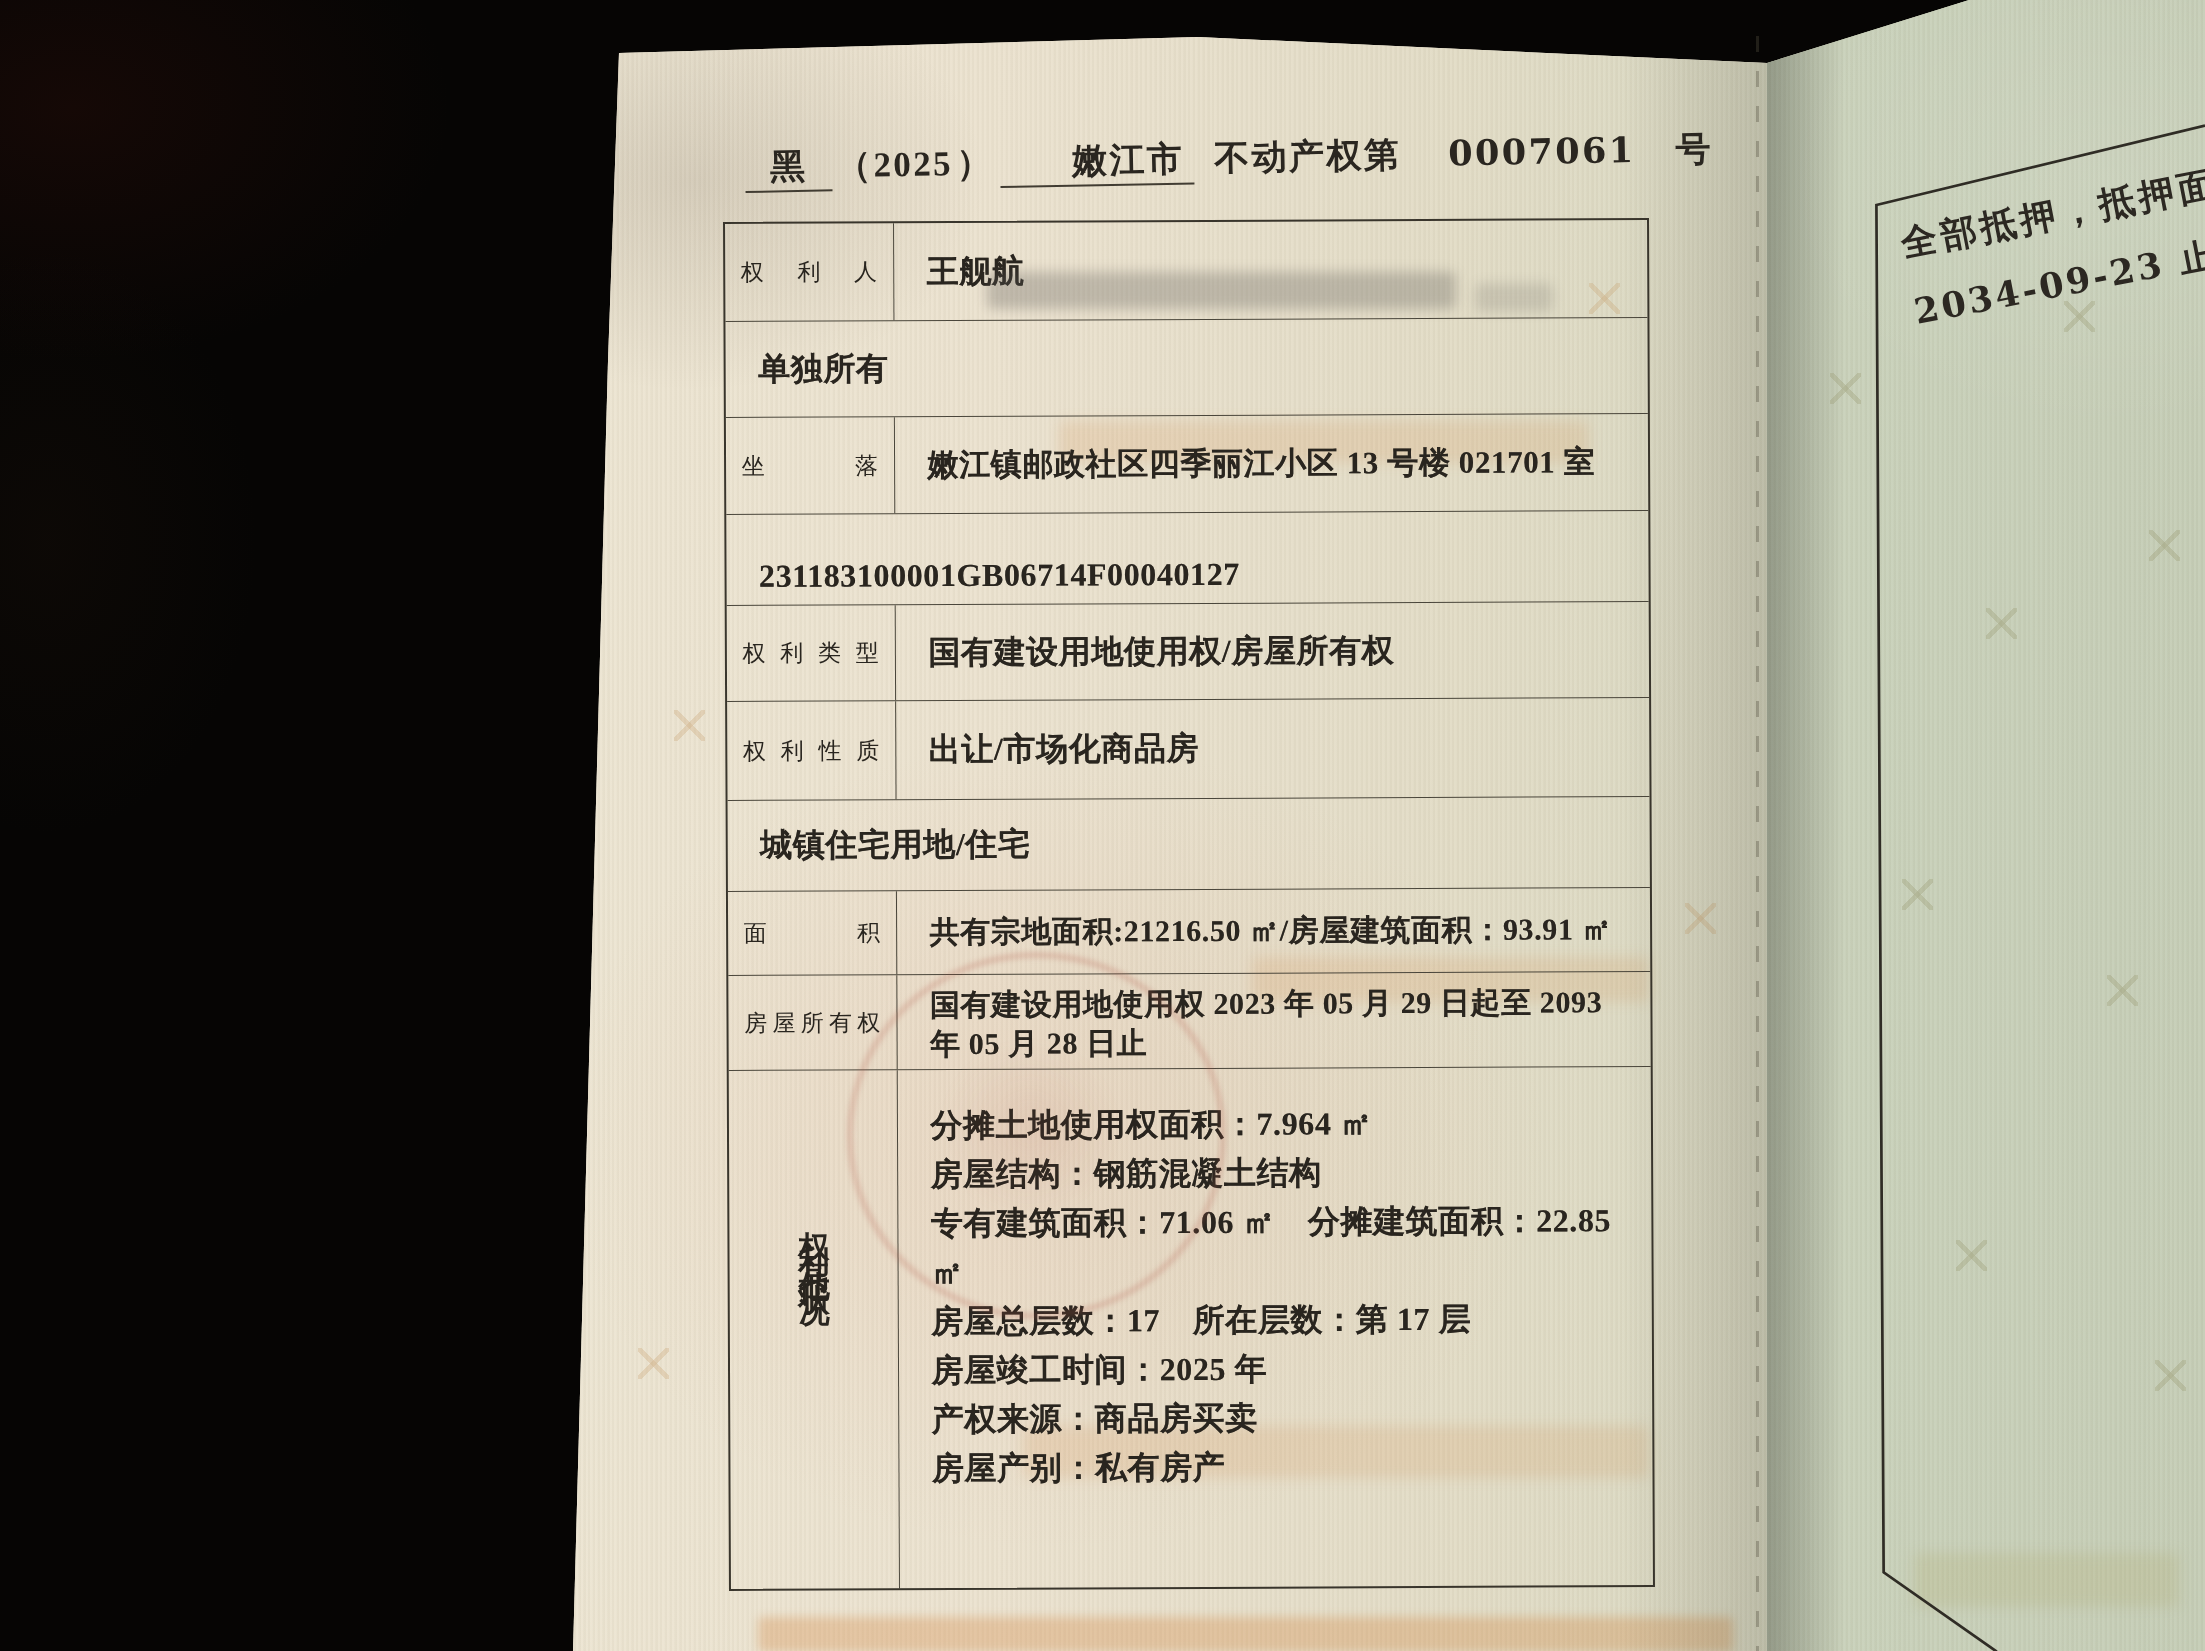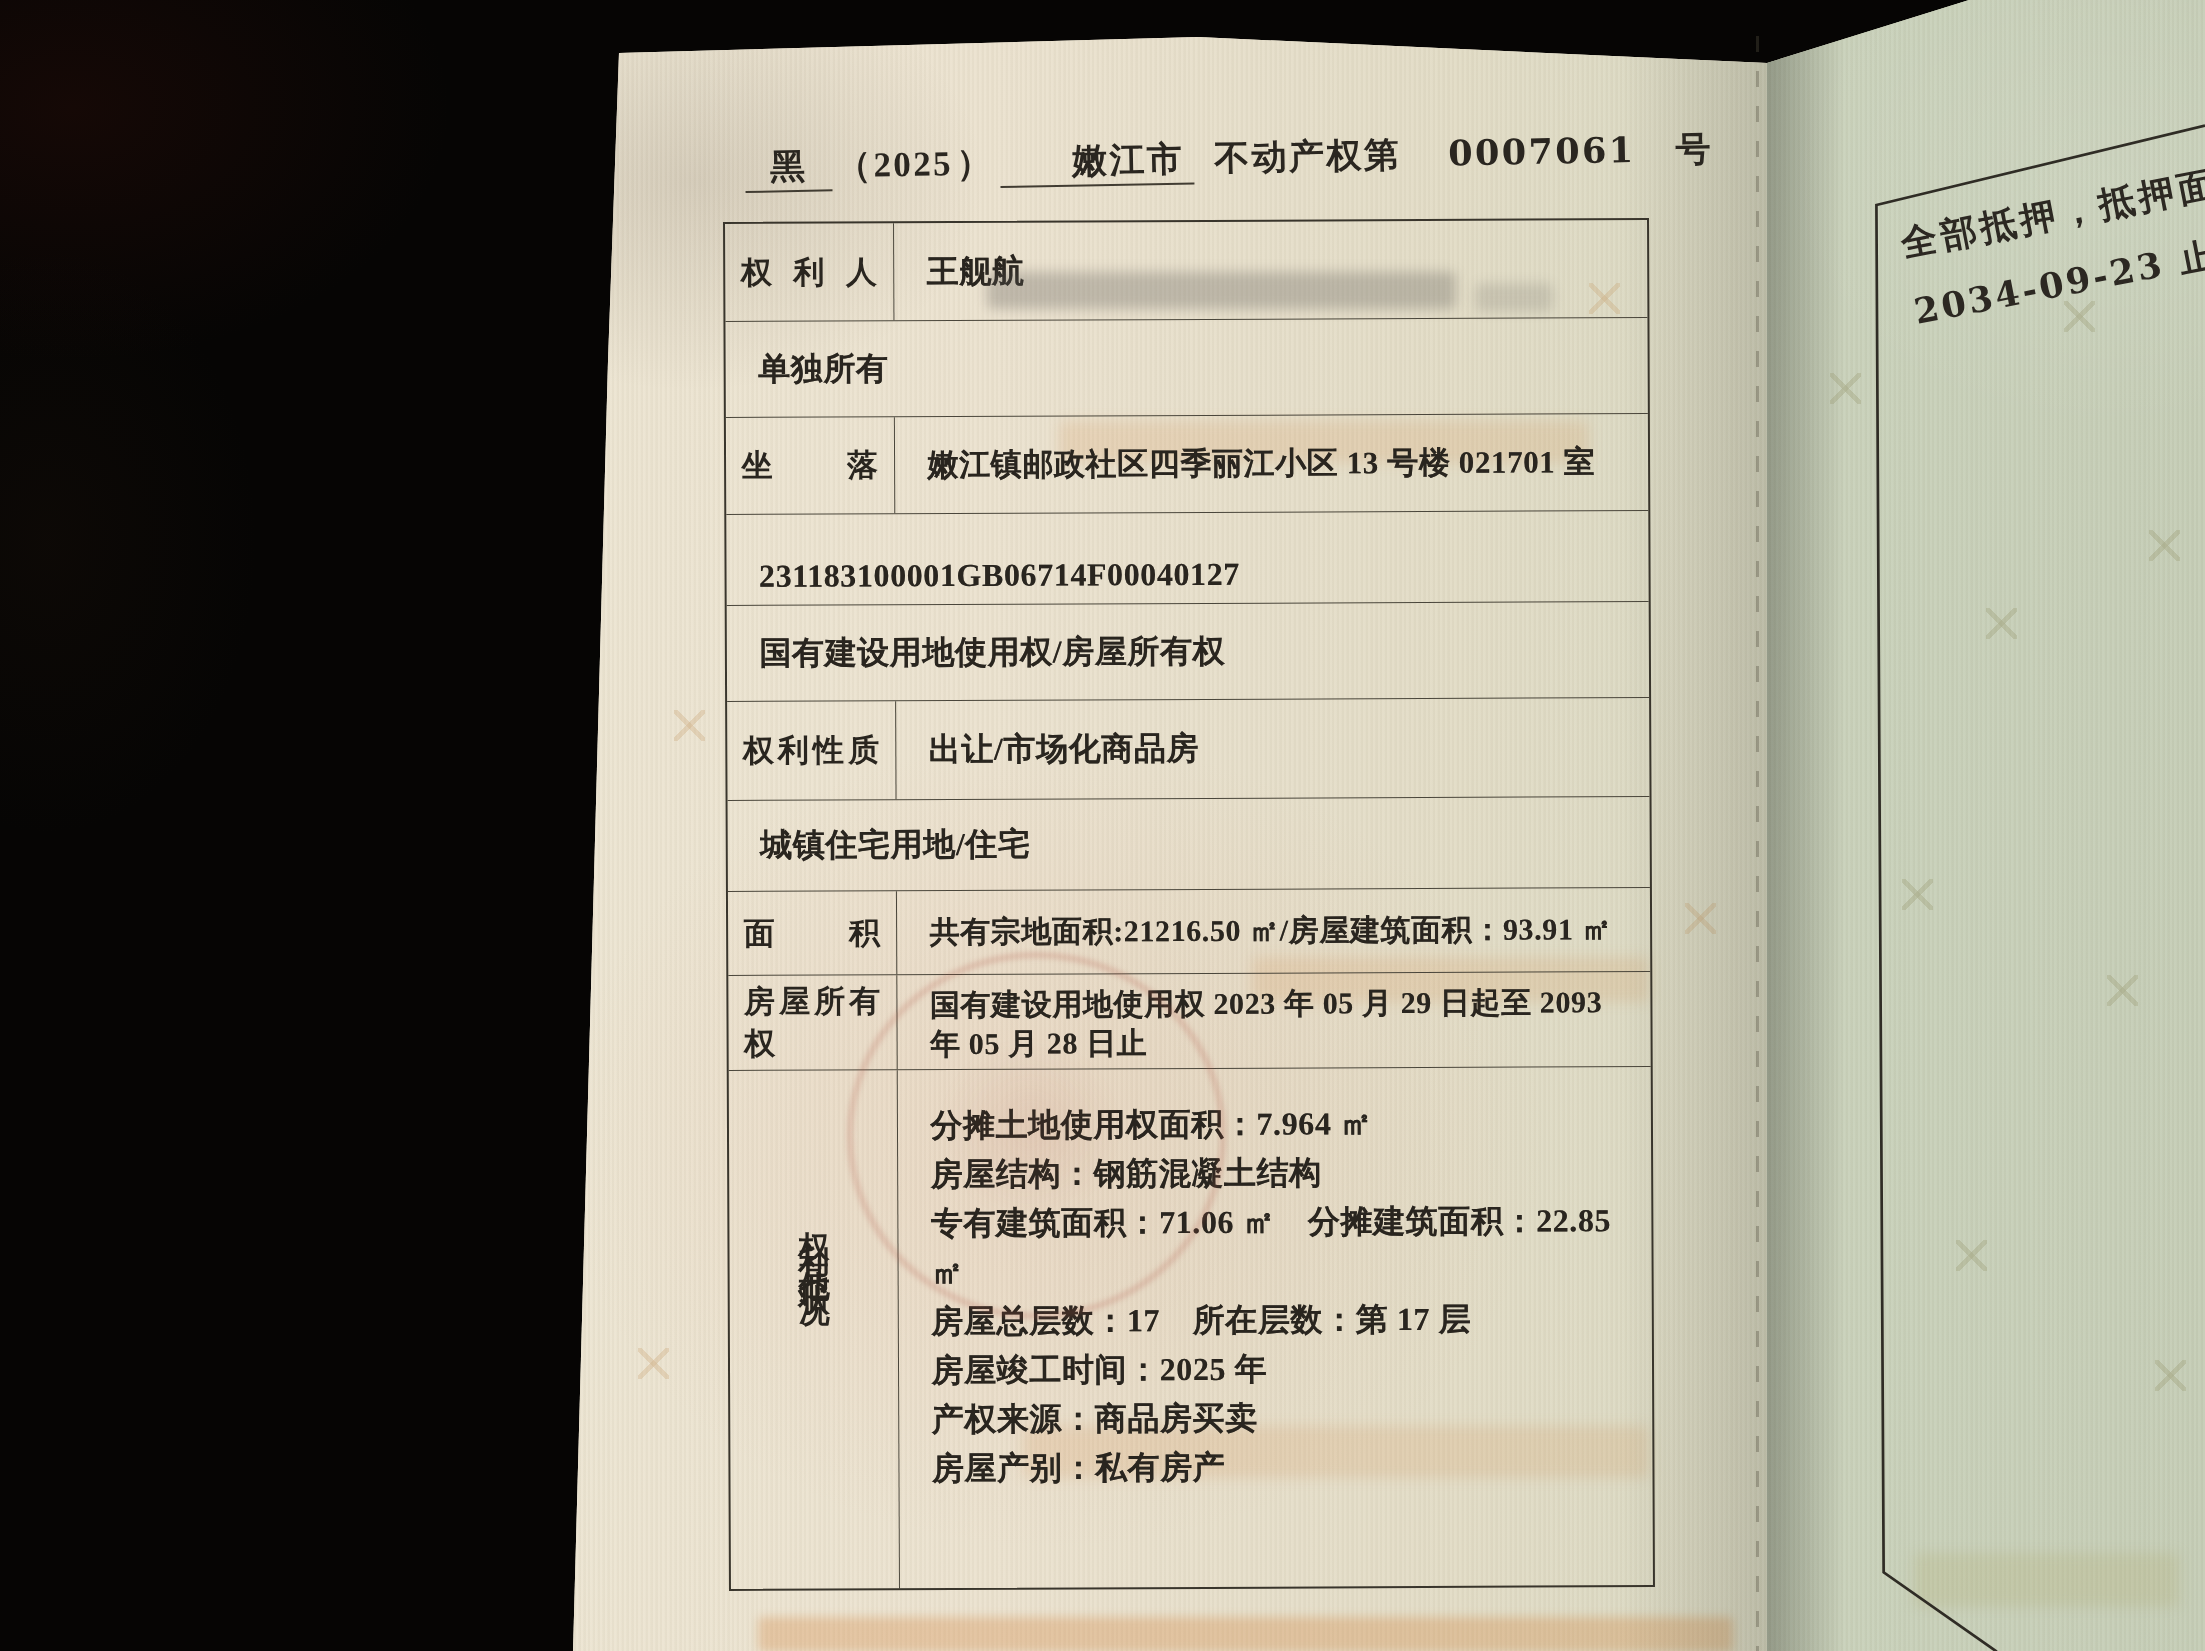--- a/index.html
+++ b/index.html
@@ -42,21 +42,21 @@
   .seg-title{font-size:38px;margin-left:20.5px;letter-spacing:4.8px;}
   .seg-num{font-size:35px;margin-left:47px;letter-spacing:4.8px;font-family:"DejaVu Serif","Liberation Serif",serif;}
   .seg-suffix{font-size:37px;margin-left:40px;}
   
   .cert-table{position:absolute;left:726px;top:220px;width:926px;height:1369px;
     border:2.4px solid #39352c;box-sizing:border-box;transform:rotate(-0.25deg);color:#29251f;}
   .trow{display:flex;border-bottom:1.8px solid #4a463b;box-sizing:border-box;}
   .trow:last-child{border-bottom:none;}
   .tlabel{width:169px;border-right:1.8px solid #4a463b;box-sizing:border-box;
     display:flex;align-items:center;padding:0 15.6px;flex-shrink:0;}
-  .tlabel > span{display:block;width:100%;font-size:31px;font-weight:700;
+  .tlabel > span{display:block;width:100%;font-size:23px;font-weight:400;
     text-align:justify;text-align-last:justify;letter-spacing:0.6px;}
   .tvalue{flex:1;display:flex;align-items:center;padding:0 12px 0 32.5px;box-sizing:border-box;}
   .tvalue > span{font-size:32px;font-weight:700;line-height:1.42;letter-spacing:0.6px;
     text-shadow:0 0 0.6px rgba(41,37,31,.55);}
   .tlabel-vert{align-items:center;justify-content:center;padding:0;}
   .tlabel-vert > span{writing-mode:vertical-rl;width:auto;height:271px;margin:24px auto 0;
     font-size:31px;font-weight:700;letter-spacing:13.2px;text-align:left;text-align-last:auto;}
   .tvalue-multi{flex-direction:column;align-items:flex-start;justify-content:flex-start;padding-top:31px;}
   .tvalue-multi > div{font-size:32px;font-weight:700;line-height:49px;letter-spacing:0.6px;
     text-shadow:0 0 0.6px rgba(41,37,31,.55);}
@@ -132,20 +132,23 @@
         <div class="tvalue">
             <span style="font-size:31px">嫩江镇邮政社区四季丽江小区 13 号楼 021701 室</span>
           </div>
       </div>
       <div class="trow" style="height:91px">
         <div class="tvalue" style="align-items:flex-end;padding-bottom:6px">
             <span>231183100001GB06714F00040127</span>
           </div>
       </div>
       <div class="trow" style="height:96px">
+        <div class="tlabel">
+            <span>权利类型</span>
+          </div>
         <div class="tvalue">
             <span>国有建设用地使用权/房屋所有权</span>
           </div>
       </div>
       <div class="trow" style="height:99px">
         <div class="tlabel">
             <span>权利性质</span>
           </div>
         <div class="tvalue">
             <span>出让/市场化商品房</span>

